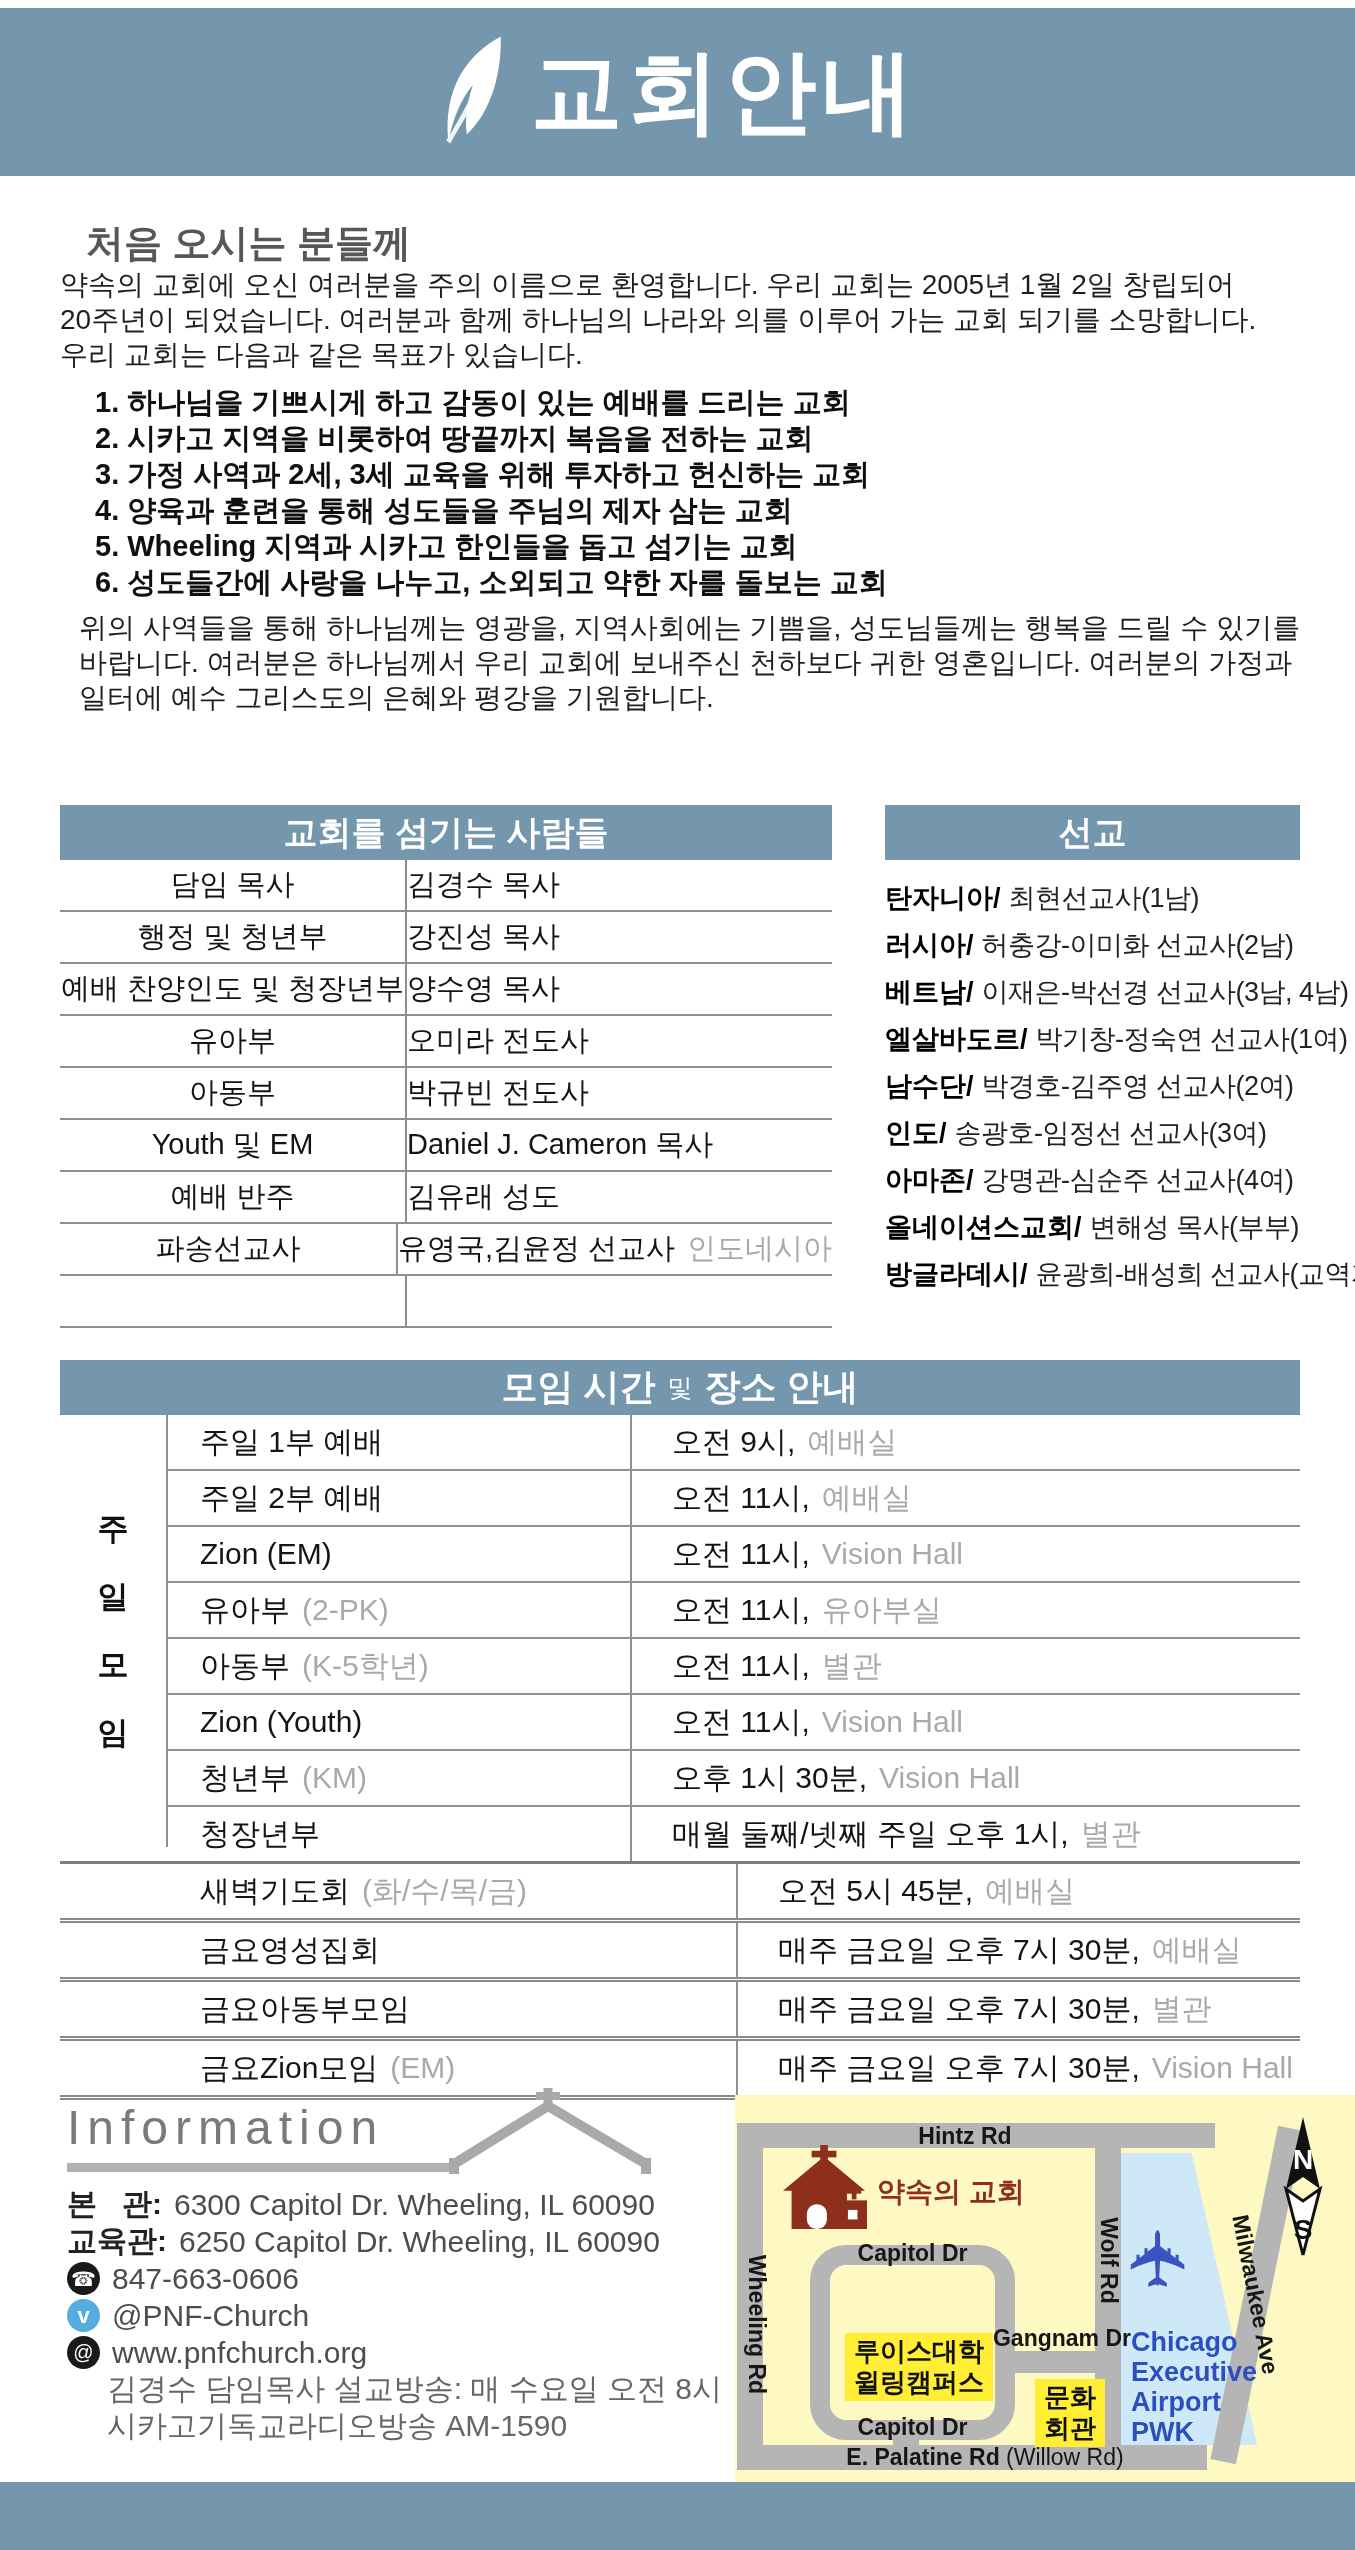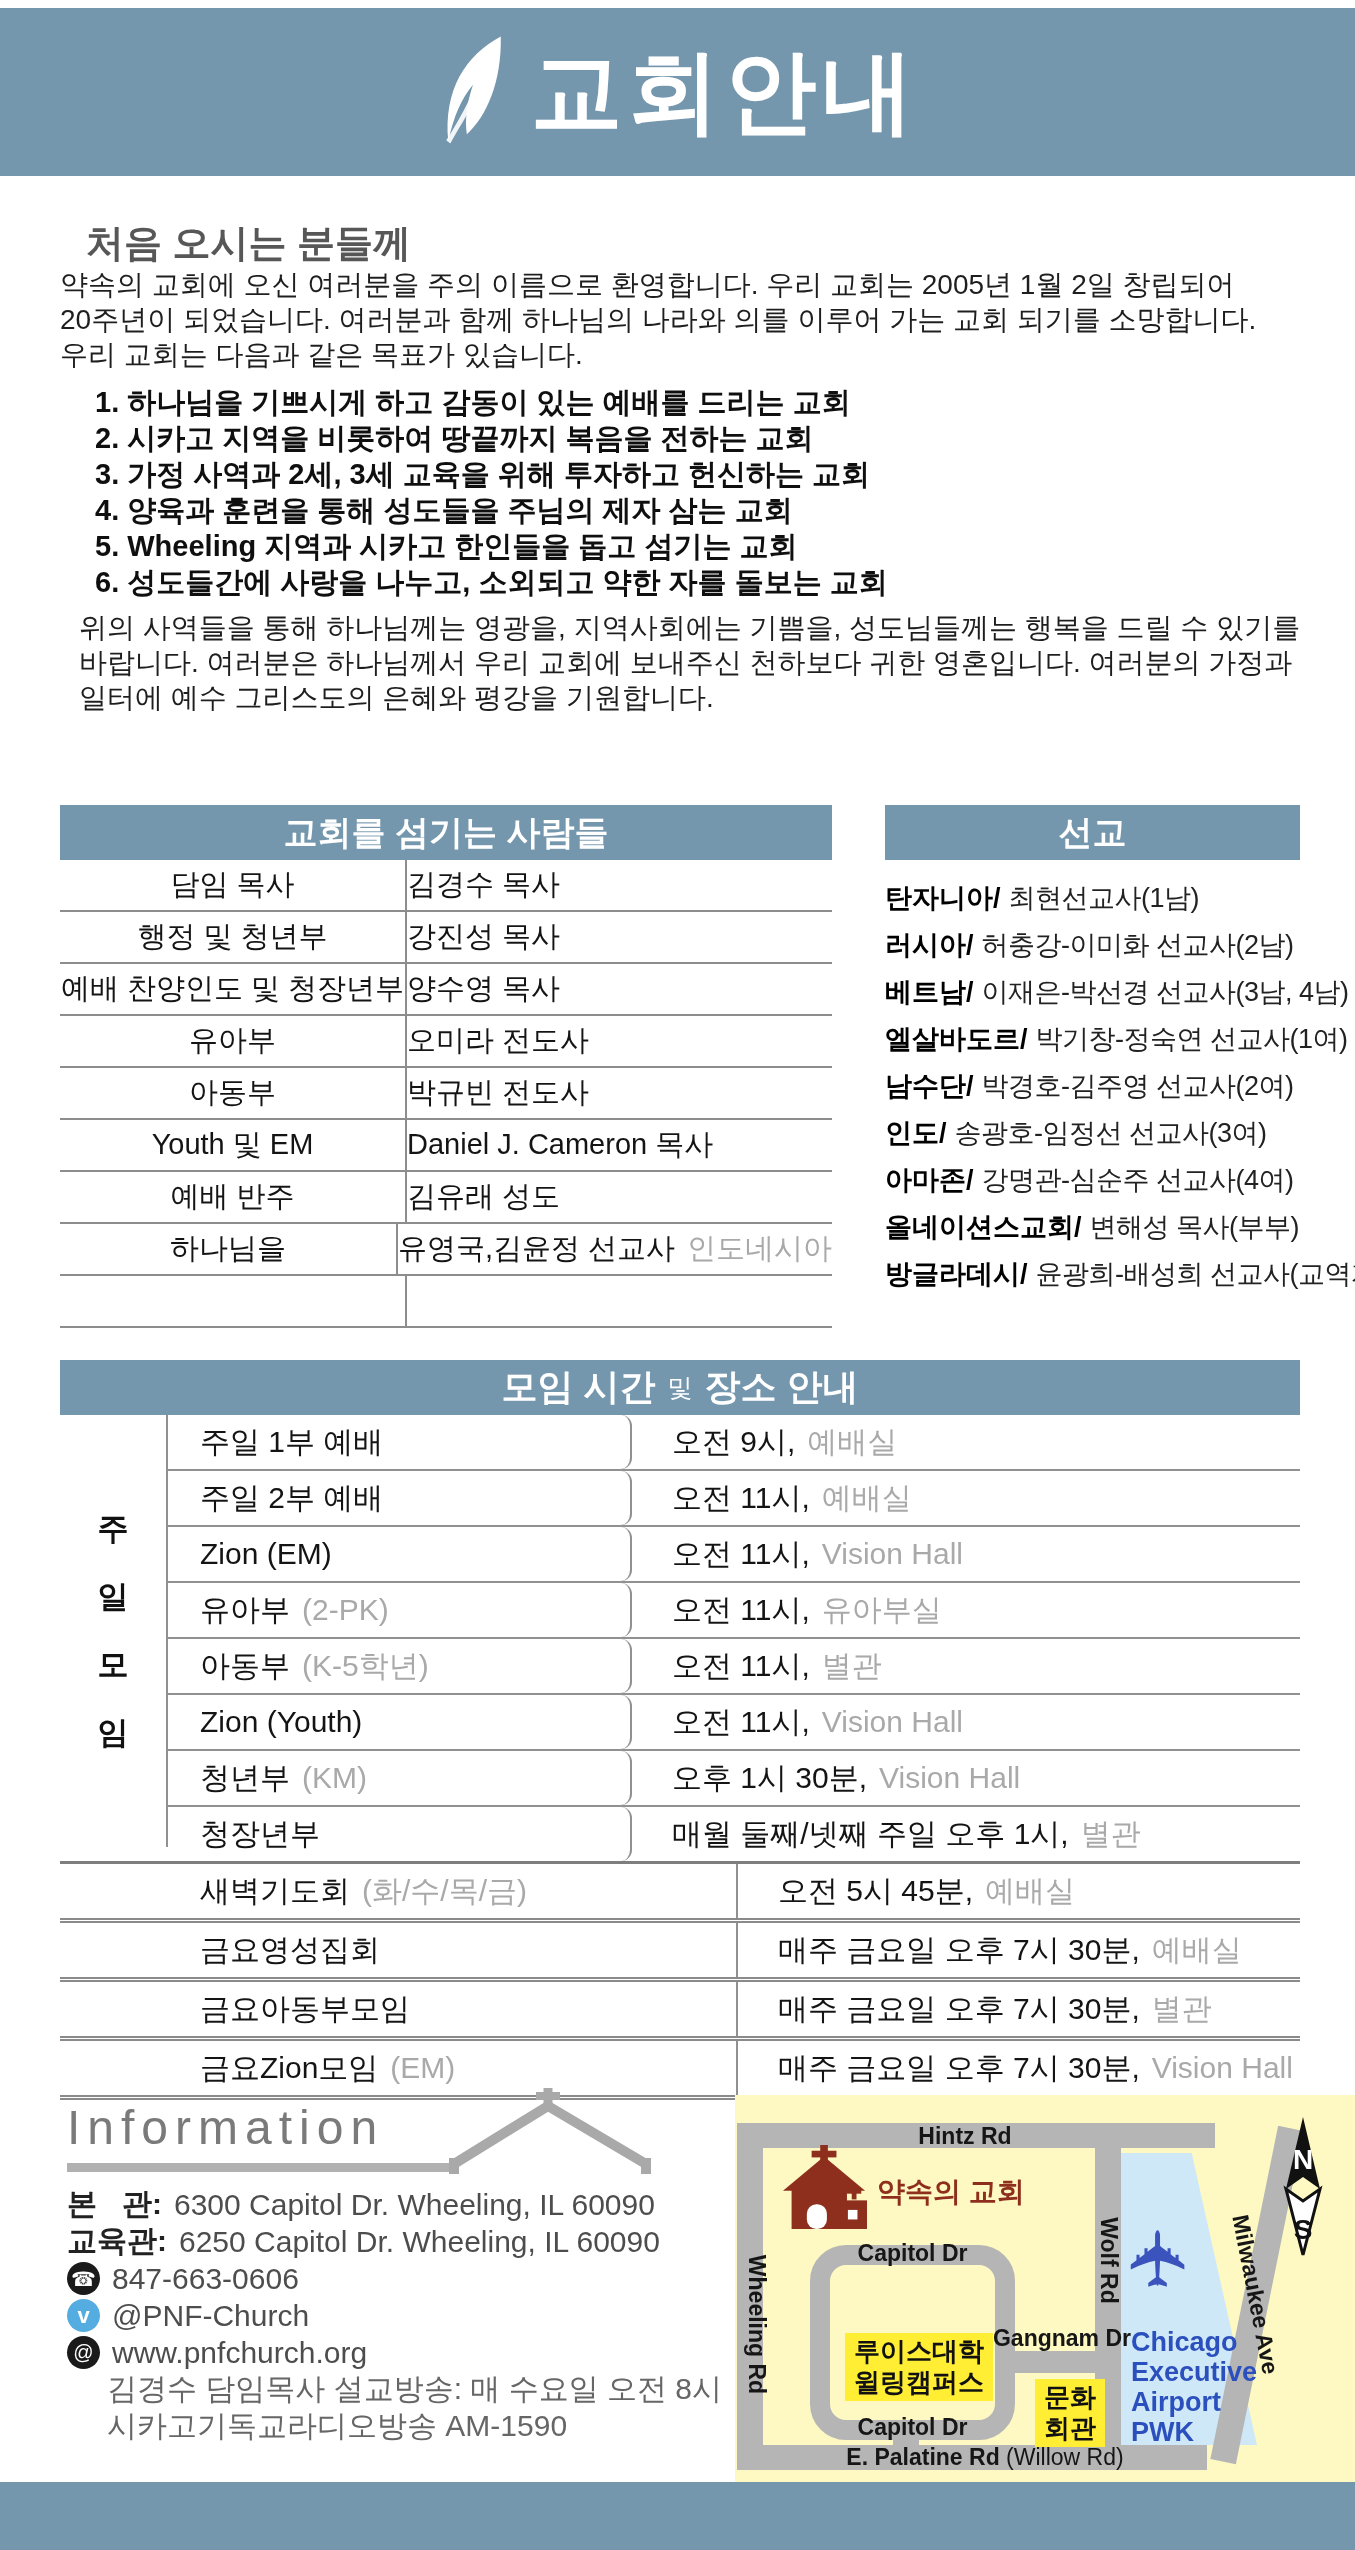--- a/index.html
+++ b/index.html
@@ -44,21 +44,21 @@
   .sched-head { height:55px; gap:12px;text-align:right; }
   .sched-head .big { font-size:36px; }
   .sched-head .mid { font-size:25px; font-weight:normal; }
   .m-row { display:flex; align-items:stretch; height:54px; }
   .m-row.g { margin-left:106px; border-bottom:2px solid #919191; }
   .m-row.g.last { border-bottom:none; }
   .m-row.f { border-bottom:5px double #8a8a8a; }
   .m-row.f.first { border-top:3px solid #7e7e7e; }
   .m-name { display:flex; align-items:center; gap:12px; font-size:30px; color:#141414;
             border-right:2px solid #919191; white-space:nowrap; }
-  .g .m-name { width:430px; padding-left:34px;border-radius:11px; }
+  .g .m-name { width:430px; padding-left:34px; }
   .f .m-name { width:536px; padding-left:140px; }
   .m-time { flex:1; display:flex; align-items:center; gap:12px; padding-left:40px;
             font-size:30px; color:#141414; white-space:nowrap; }
   .group-cell { left:60px; top:1415px; width:106px; height:432px; border-right:2px solid #919191;
                 display:flex; flex-direction:column; align-items:center; justify-content:center;
                 gap:26px; font-size:31px; font-weight:bold; color:#111; }
 
   
   .info-title { left:67px; top:2100px; font-size:48px; color:#7a7a7a; letter-spacing:7px; }
   .info-underline { left:67px; top:2163px; width:382px; height:9px; background:#b1b1b1; }
@@ -170,21 +170,21 @@
           <span>Daniel J. Cameron 목사</span>
         </div>
     </div>
     <div class="srow">
       <div class="srole">예배 반주</div>
       <div class="sname">
           <span>김유래 성도</span>
         </div>
     </div>
     <div class="srow">
-      <div class="srole">하나님을</div>
+      <div class="srole">파송선교사</div>
       <div class="sname">
         <span>유영국,김윤정 선교사</span>
         <span class="gray">인도네시아</span>
       </div>
     </div>
     <div class="srow">
       <div class="srole"></div>
       <div class="sname"></div>
     </div>
   </div>

